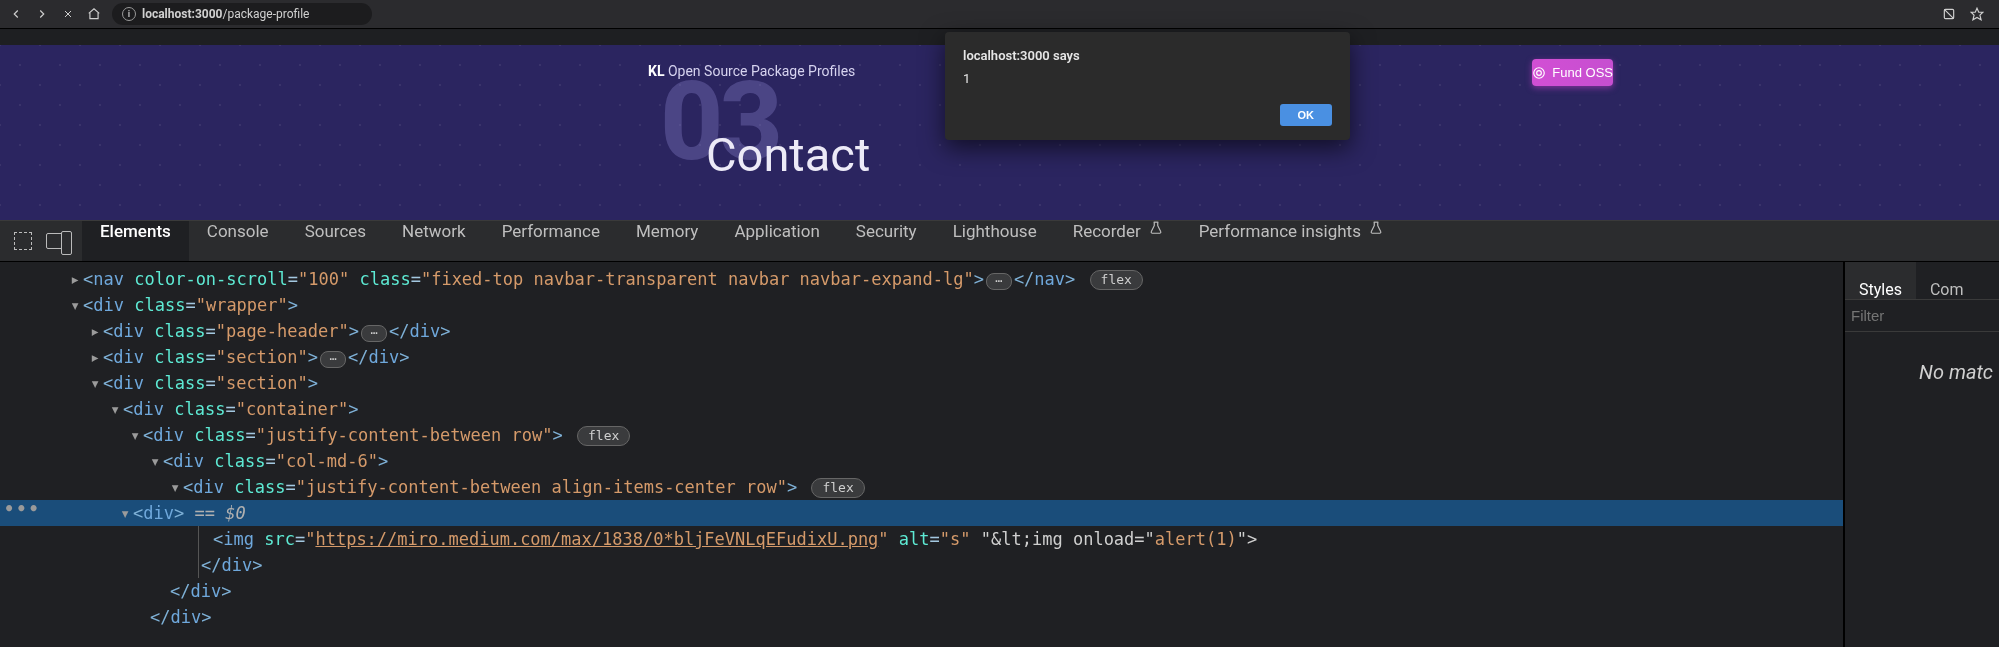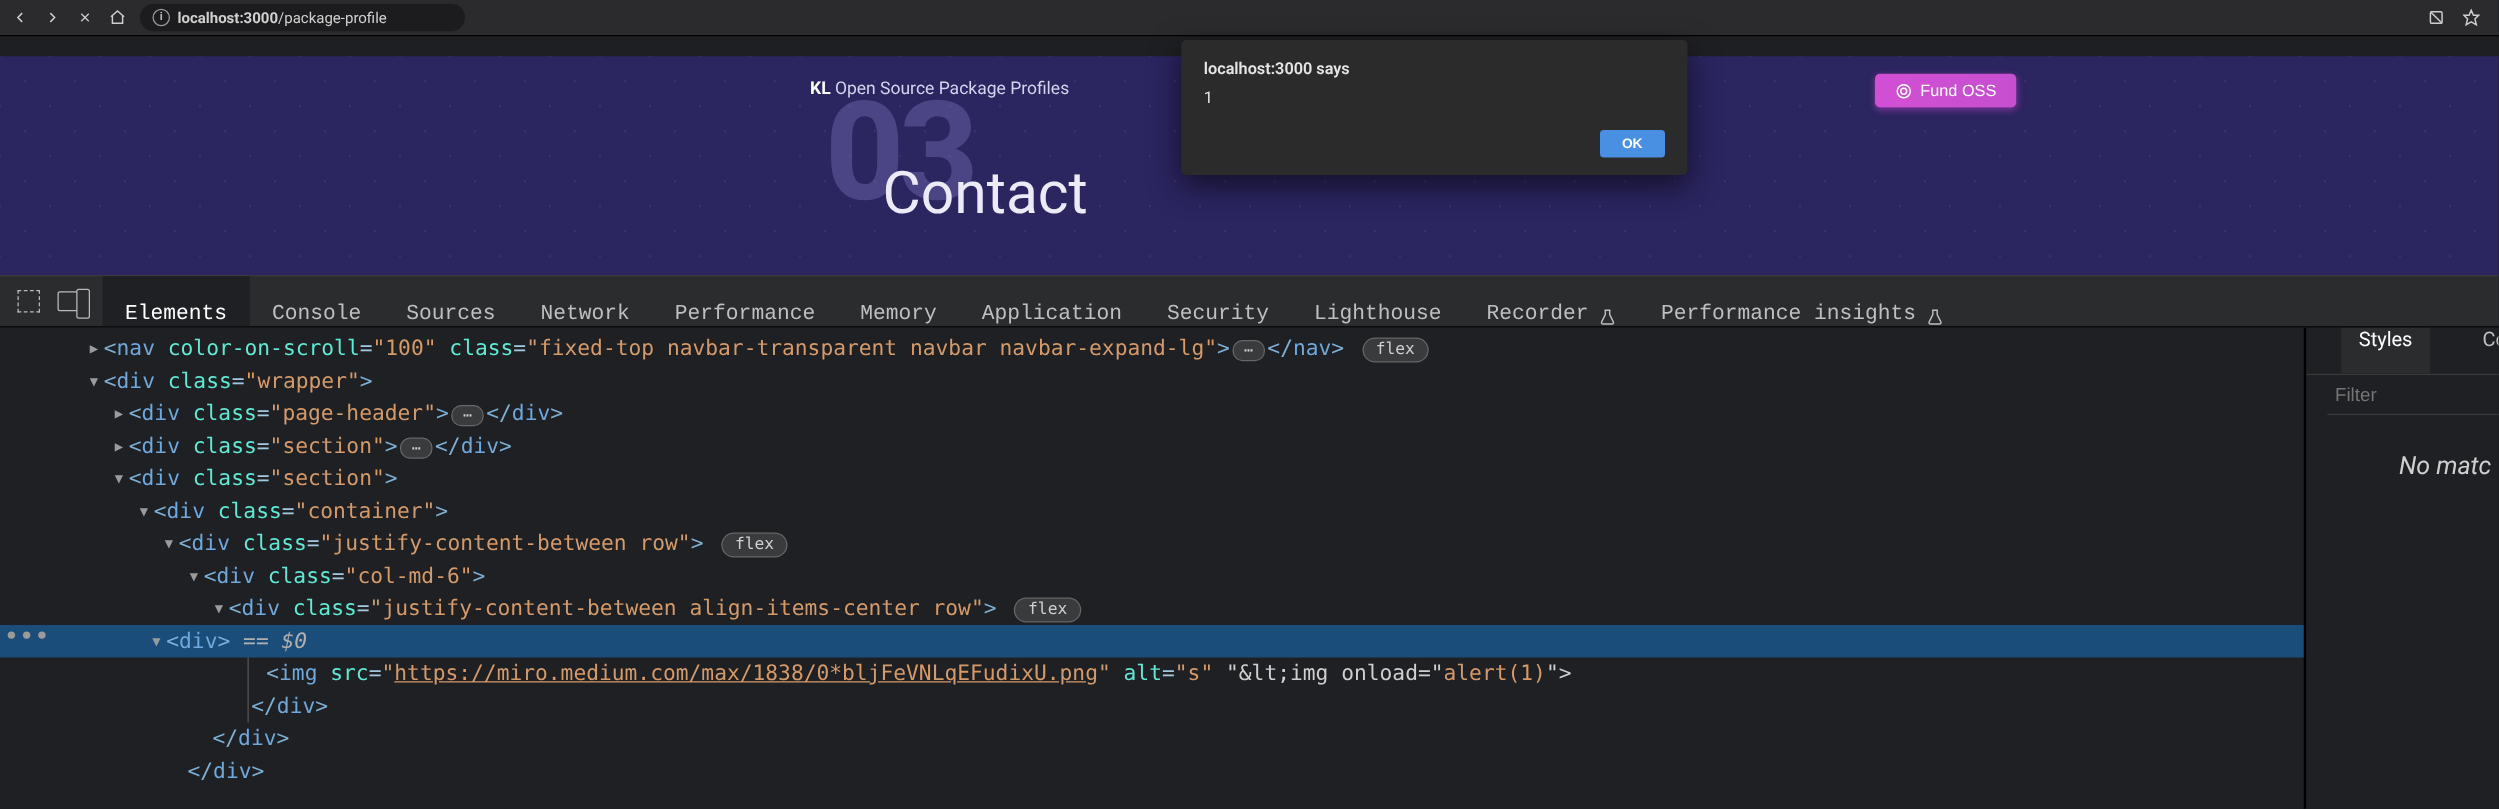--- a/index.html
+++ b/index.html
@@ -88,21 +88,21 @@
   }
   .fund-btn {
     position:absolute;
     right: 386px;
     top: 14px;
     background: #d444d4;
     background: linear-gradient(90deg,#d24fd4,#c64fd0);
     color:#fff;
     border:none;
     border-radius: 4px;
-    padding: 6px 16px;
+    padding: 6px 0;
     font-size: 13px;
     display:flex;align-items:center;gap:6px;
     box-shadow: 0 2px 6px rgba(212,68,212,0.5);
     cursor: pointer;
   }
   
   .js-alert {
     position:absolute;
     left: 945px;
     top: 32px;
@@ -135,21 +135,21 @@
     border-top: 1px solid #3a3a3a;
     border-bottom: 1px solid #000;
     display:flex; align-items:stretch;
     font-size: 17px;
     color: #bfbfbf;
   }
   .dt-leading { display:flex; align-items:center; gap:14px; padding: 0 14px;}
   .dt-leading .sq { width:18px;height:18px; border:1.5px dashed #bbb; }
   .dt-leading .dev { width:22px;height:16px; border:1.5px solid #bbb; border-radius:2px; position:relative;}
   .dt-leading .dev::after{content:"";position:absolute;right:-5px;top:-3px;width:9px;height:22px;border:1.5px solid #bbb;border-radius:2px;background:#2b2c2e;}
-  .dt-tab { padding: 0 18px; display:flex; align-items:flex-end; cursor:pointer; gap:8px;font-family:Liberation Mono, monospace;}
+  .dt-tab { padding: 0 18px; display:flex; align-items:flex-start; cursor:pointer; gap:8px;}
   .dt-tab.active { background:#1f2023; color:#fff; font-weight:500;}
   .dt-tab .flask { width:14px;height:14px; }
   .dt-body { flex:1; display:flex; overflow:hidden;}
   .dom-panel {
     flex:1;
     background:#1f2023;
     font-family: "SF Mono", ui-monospace, Menlo, Consolas, monospace;
     font-size: 17px;
     line-height: 26px;
     padding: 4px 0 0 70px;
@@ -179,23 +179,23 @@
     background:#1f2023;
     border-left:1px solid #3a3a3a;
     display:flex; flex-direction:column;
     position:relative;
     overflow:visible;
   }
   .styles-tabs {
     display:flex; height:38px; border-bottom:1px solid #3a3a3a;
     font-size:16px; color:#bfbfbf; overflow:hidden;
   }
-  .styles-tabs .stab { padding:0 14px; display:flex; align-items:flex-start; cursor:pointer;margin-left:28px;}
+  .styles-tabs .stab { padding:0 14px; display:flex; align-items:flex-end; cursor:pointer;}
   .styles-tabs .stab.active { background:#2b2c2e; color:#fff;}
-  .filter-row { padding: 6px 6px; border-bottom:1px solid #3a3a3a;margin-left:17px;}
+  .filter-row { padding: 6px 6px; border-bottom:1px solid #3a3a3a;}
   .filter-row input {
     width:100%; background:transparent; border:none; color:#bfbfbf; font-size:15px; outline:none;
   }
   .nomatch { text-align:right; font-style:italic; color:#d0d0d0; padding:6px 6px; font-size:20px; white-space:nowrap; overflow:visible;margin-top:22px;}
   .styles-panel::before{
     content:""; position:absolute; left:-2px; top:0; width:2px; height:100%; background:#000;
   }
   .ind0{padding-left:0}
   .ind1{padding-left:20px}
   .ind2{padding-left:40px}

